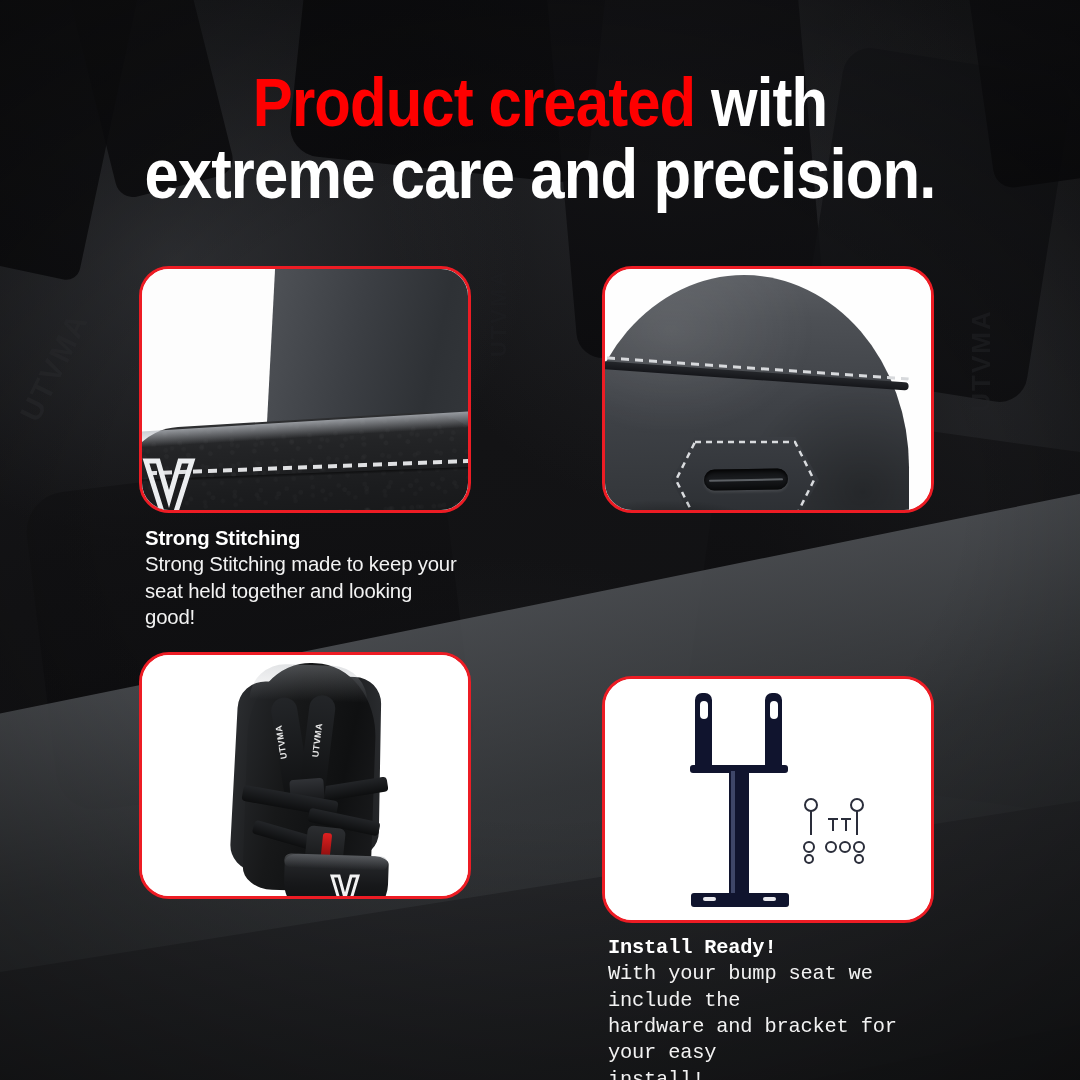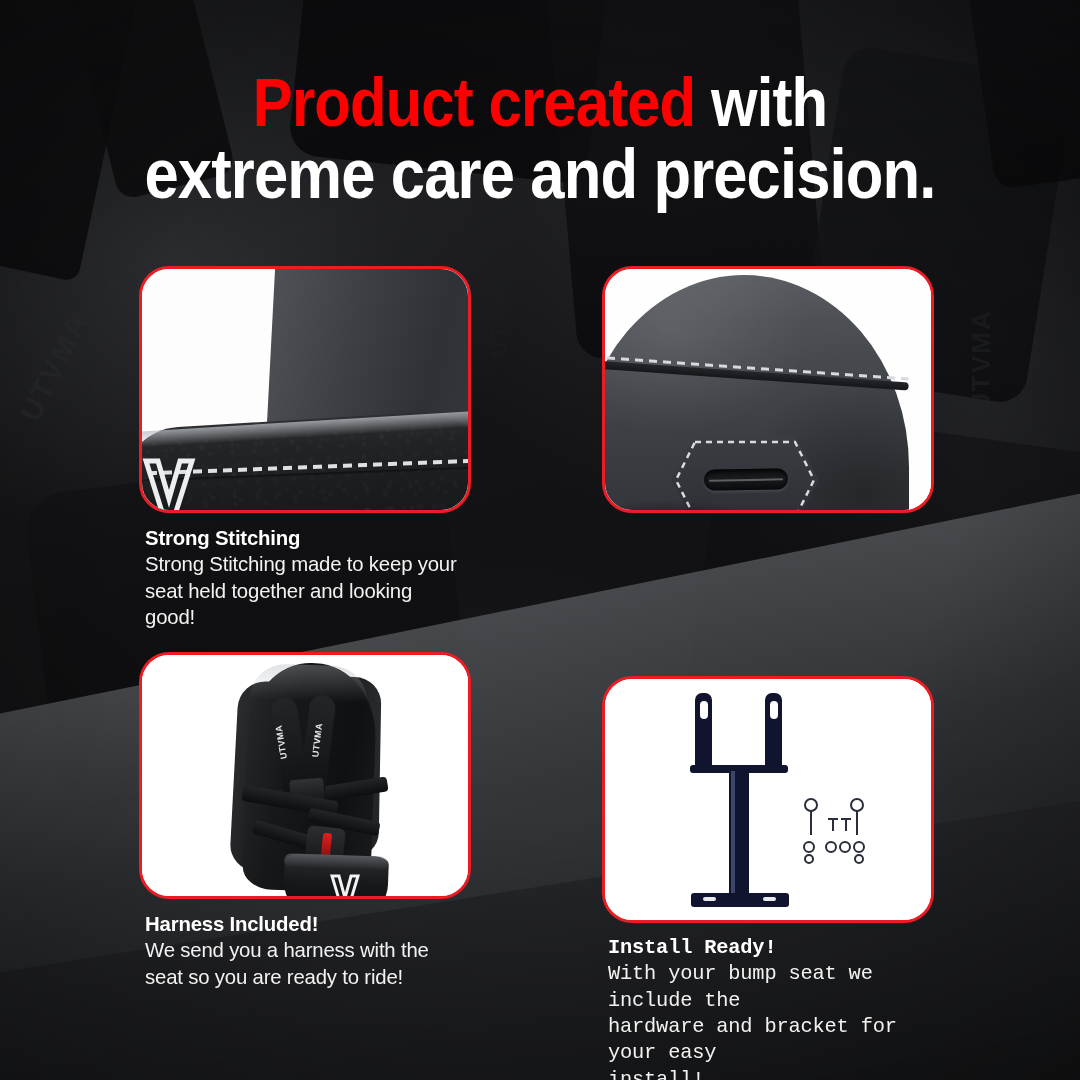--- a/index.html
+++ b/index.html
@@ -278,25 +278,20 @@
         <div class="p3-buckle"></div>
         <div class="p3-red"></div>
         <div class="p3-base"></div>
         <div class="p3-baserim"></div>
         <div class="p3-badge">
           <svg viewBox="0 0 34 36">
               <path d="M4 3 L11 3 L17 25 L23 3 L30 3 L21 33 L13 33 Z" fill="none" stroke="#f2f2f2" stroke-width="3"></path>
             </svg>
         </div>
       </div>
-      <div class="ftext">
-        <div class="ftitle">Harness Included!</div>
-        <div class="fbody">We send you a harness with the
-seat so you are ready to ride!</div>
-      </div>
     </div>
 
     <div class="feature f4">
       <div class="photo">
         <div class="p4-white"></div>
         <div class="p4-part p4-armL"></div>
         <div class="p4-part p4-armR"></div>
         <div class="p4-holeL"></div>
         <div class="p4-holeR"></div>
         <div class="p4-part p4-shelf"></div>

